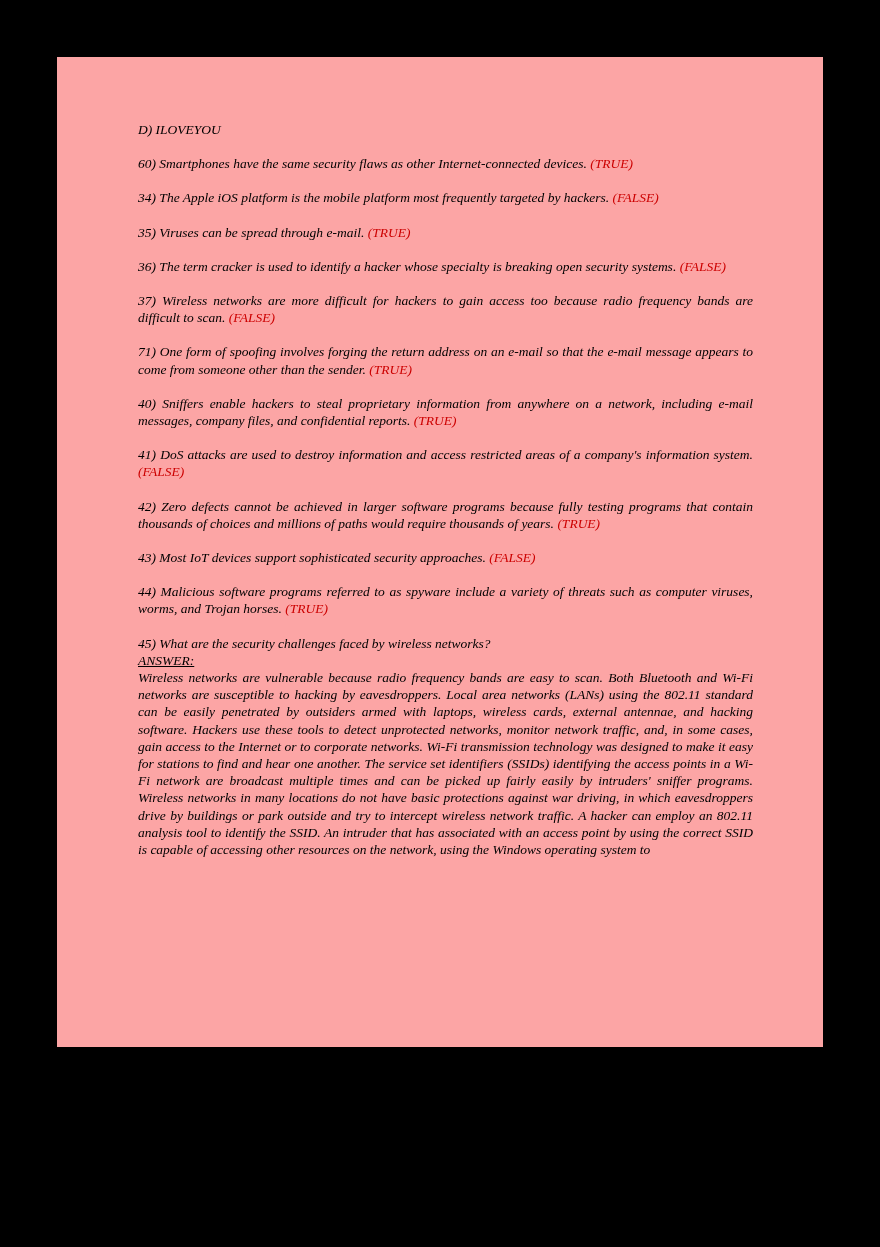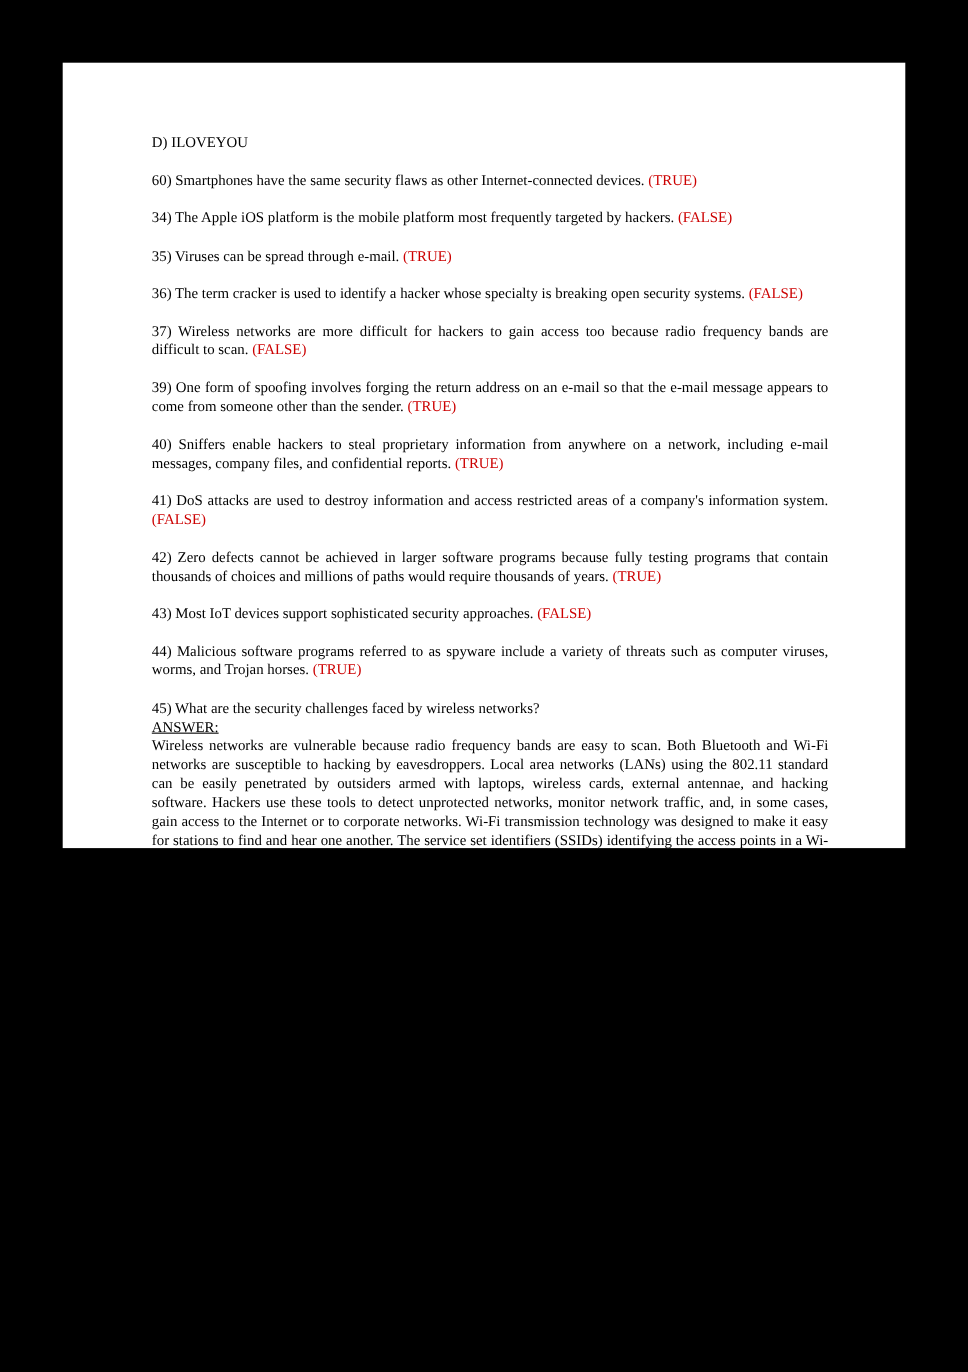--- a/index.html
+++ b/index.html
@@ -11,24 +11,25 @@
     width: 880px;
     height: 1247px;
     position: relative;
     font-family: "Liberation Serif", serif;
   }
   .page {
     position: absolute;
     left: 57px;
     top: 57px;
     width: 766px;
-    height: 714px;
-    background: #ffffff;
+    height: 990px;
+    background: #fca5a5;
     overflow: hidden;
     box-sizing: border-box;
+    font-style: italic;
   }
   .content {
     padding: 64px 70px 0 81px;
     color: #000000;
     font-size: 13.5px;
     line-height: 17.2px;
   }
   p {
     margin: 0 0 17px 0;
     text-align: justify;
@@ -74,21 +75,21 @@
 
     <p class="q"><span>34) The Apple iOS platform is the mobile platform most frequently targeted by hackers.</span> <span class="ans">(FALSE)</span></p>
 
     <p class="q"><span>35) Viruses can be spread through e-mail.</span> <span class="ans">(TRUE)</span></p>
 
     <p class="q"><span>36) The term cracker is used to identify a hacker whose specialty is breaking open security systems.</span> <span class="ans">(FALSE)</span></p>
 
     <p class="q"><span>37) Wireless networks are more difficult for hackers to gain access too because radio frequency bands are difficult to scan.</span> <span class="ans">(FALSE)</span></p>
 
 
-    <p class="q"><span>39) One form of spoofing involves forging the return address on an e-mail so that the e-mail message appears to come from someone other than the sender.</span> <span class="ans">(TRUE)</span></p>
+    <p class="q"><span>71) One form of spoofing involves forging the return address on an e-mail so that the e-mail message appears to come from someone other than the sender.</span> <span class="ans">(TRUE)</span></p>
 
     <p class="q"><span>40) Sniffers enable hackers to steal proprietary information from anywhere on a network, including e-mail messages, company files, and confidential reports.</span> <span class="ans">(TRUE)</span></p>
 
     <p class="q"><span>41) DoS attacks are used to destroy information and access restricted areas of a company's information system.</span> <span class="ans">(FALSE)</span></p>
 
     <p class="q"><span>42) Zero defects cannot be achieved in larger software programs because fully testing programs that contain thousands of choices and millions of paths would require thousands of years.</span> <span class="ans">(TRUE)</span></p>
 
     <p class="q"><span>43) Most IoT devices support sophisticated security approaches.</span> <span class="ans">(FALSE)</span></p>
 
     <p class="q"><span>44) Malicious software programs referred to as spyware include a variety of threats such as computer viruses, worms, and Trojan horses.</span> <span class="ans">(TRUE)</span></p>

